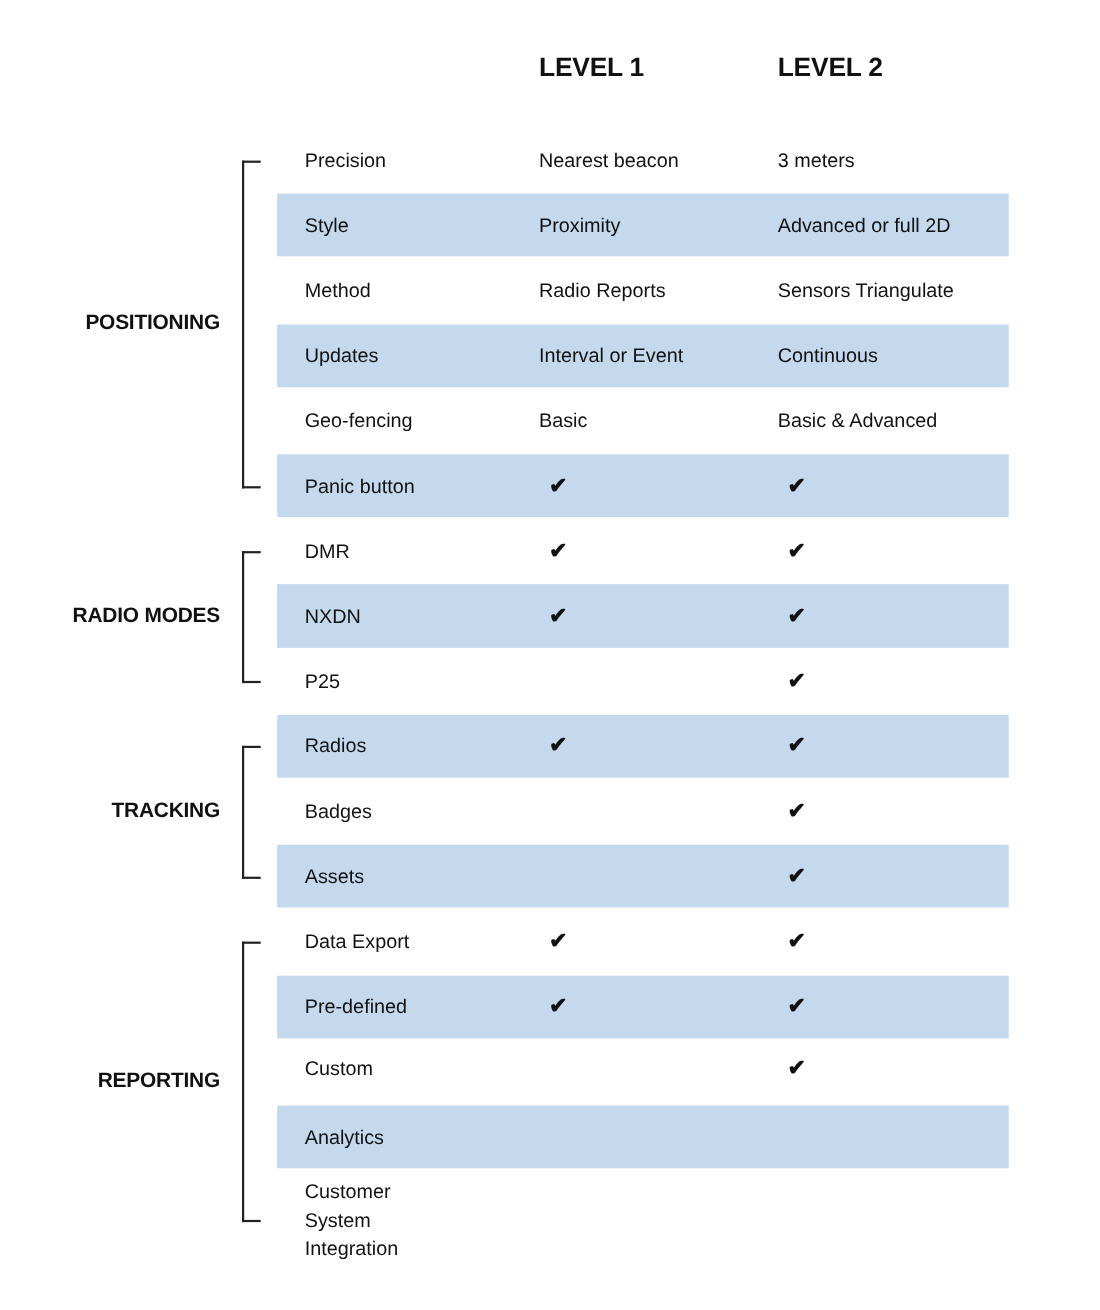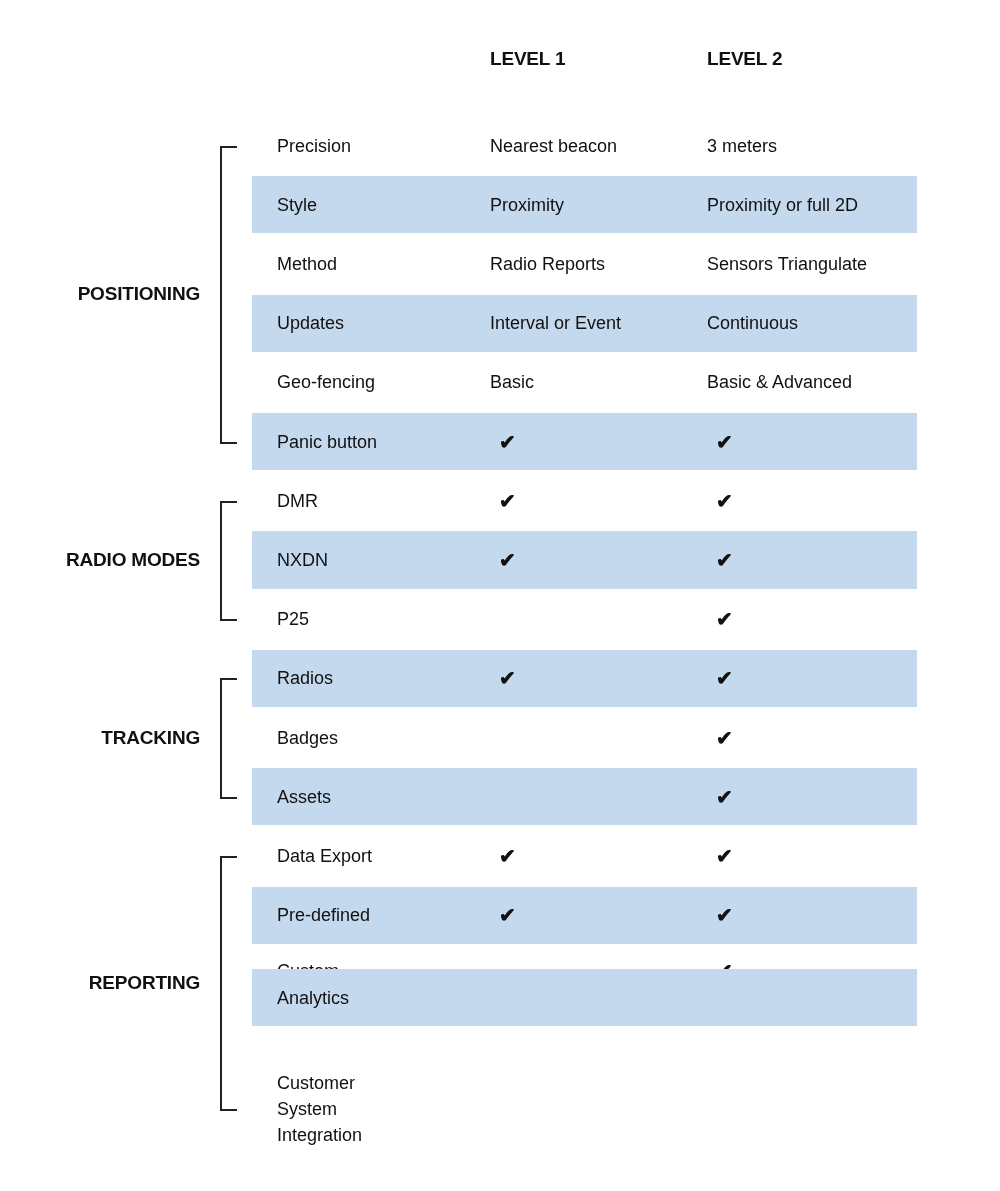--- a/index.html
+++ b/index.html
@@ -1,21 +1,21 @@
 <!DOCTYPE html>
 <html><head>
 <meta charset="utf-8">
 <style>
   html,body{margin:0;padding:0;background:#ffffff;}
   .canvas{
     position:relative;width:1000px;height:1191px;background:#ffffff;
     font-family:"Liberation Sans",sans-serif;color:#111111;overflow:hidden;
   }
   .col-header{
-    position:absolute;top:48px;font-weight:bold;font-size:19px;
+    position:absolute;top:48px;font-weight:bold;font-size:24px;
     letter-spacing:-0.2px;white-space:nowrap;
   }
   #h1{left:490px;}
   #h2{left:707px;}
   .row{position:absolute;left:0;width:1000px;}
   .stripe{
     position:absolute;left:252px;width:665px;top:1px;bottom:1px;
     background:#c4d8ee;display:none;
   }
   .row.shaded .stripe{display:block;}
@@ -76,21 +76,21 @@
 
     <div class="cell feature">Precision</div>
     <div class="cell l1">Nearest beacon</div>
     <div class="cell l2">3 meters</div>
   </div>
 
   <div class="row shaded" style="top: 175.2px; height: 59.2px;">
     <div class="stripe" style="background: rgb(196, 216, 238);"></div>
     <div class="cell feature">Style</div>
     <div class="cell l1">Proximity</div>
-    <div class="cell l2">Proximity or full 2D</div>
+    <div class="cell l2">Advanced or full 2D</div>
   </div>
 
   <div class="row" style="top: 234.4px; height: 59.2px;">
 
     <div class="cell feature">Method</div>
     <div class="cell l2">Sensors Triangulate</div>
     <div class="cell l1">Radio Reports</div>
   </div>
 
   <div class="row shaded" style="top: 293.6px; height: 59.2px;">
@@ -170,21 +170,21 @@
     <div class="cell l2 check">✔</div>
   </div>
 
   <div class="row" style="top: 944.8px; height: 53px;">
 
     <div class="cell feature">Custom</div>
     <div class="cell l1"></div>
     <div class="cell l2 check">✔</div>
   </div>
 
-  <div class="row shaded" style="top: 968px; height: 59.2px;">
+  <div class="row shaded" style="top: 1004px; height: 59.2px;">
     <div class="stripe" style="background: rgb(196, 216, 238);"></div>
     <div class="cell feature">Analytics</div>
     <div class="cell l1"></div>
     <div class="cell l2"></div>
   </div>
 
   <div class="row last" style="top: 1063.2px; height: 92px;">
 
     <div class="cell feature">Customer System Integration</div>
     <div class="cell l1"></div>

